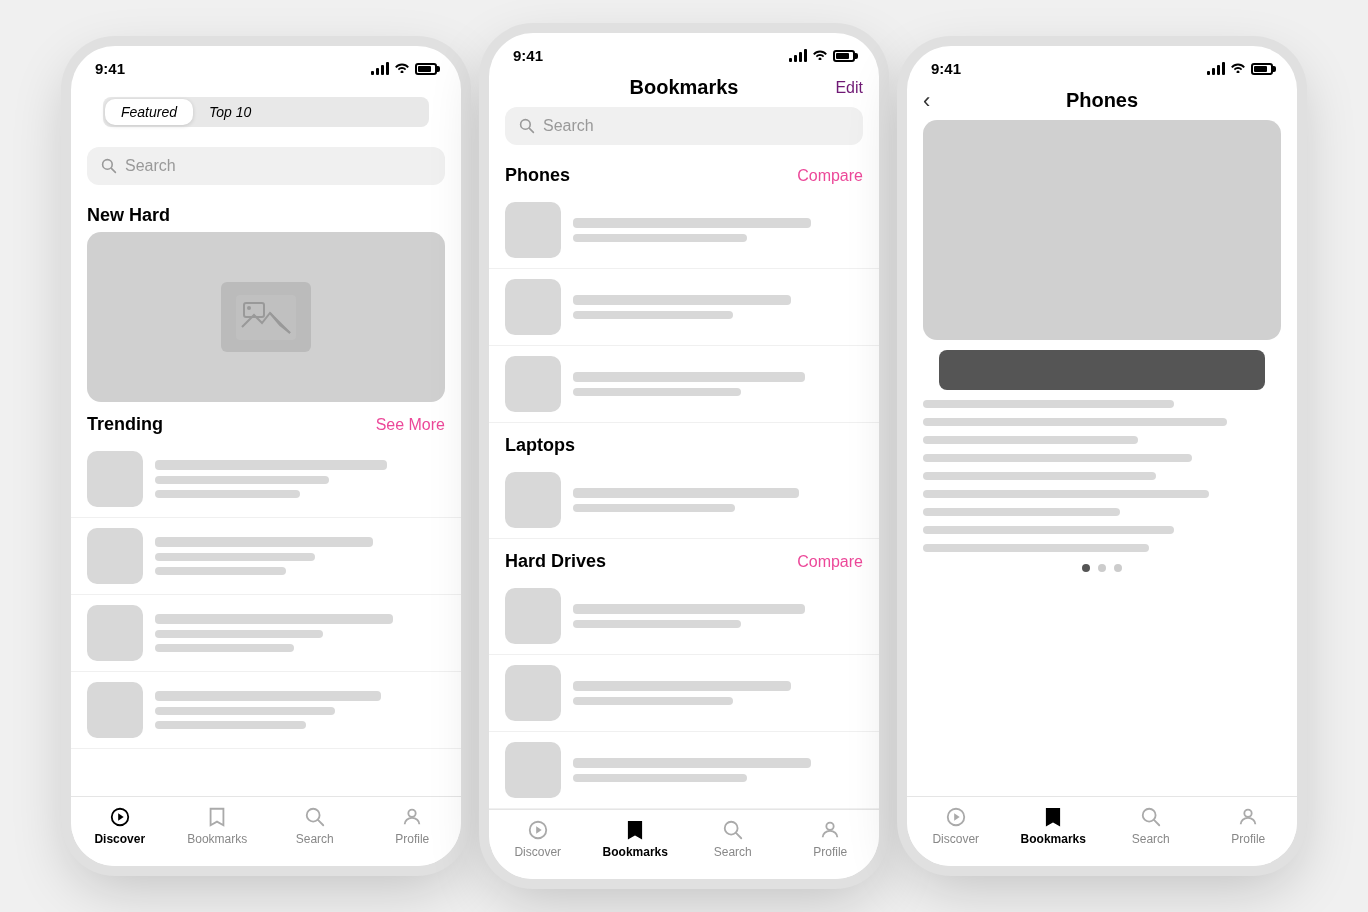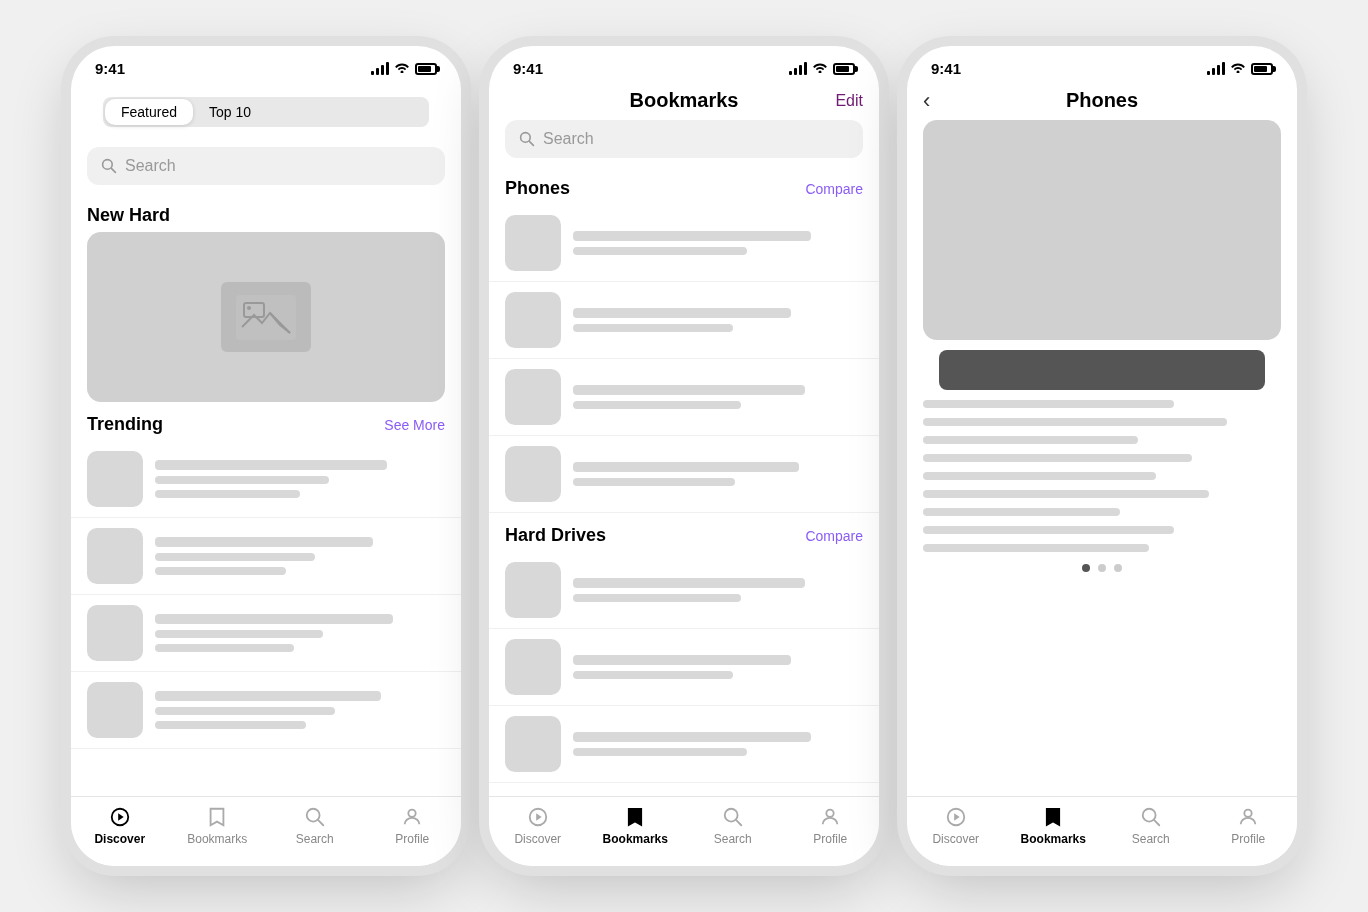--- a/index.html
+++ b/index.html
@@ -167,34 +167,35 @@
       padding: 2px;
       margin: 8px 16px;
       align-self: flex-start;
     }
     .segment-btn {
       padding: 5px 16px;
       border-radius: 10px;
       font-size: 14px;
       font-weight: 500;
       cursor: pointer;
+      font-style: italic;
     }
     .segment-btn.active {
       background: #fff;
       box-shadow: 0 1px 4px rgba(0,0,0,0.15);
     }
 
     .section-header {
       display: flex;
       justify-content: space-between;
       align-items: center;
       padding: 12px 16px 6px;
     }
     .section-title { font-size: 18px; font-weight: 700; }
-    .section-action { font-size: 14px; color: #8b5cf6; }
+    .section-action { font-size: 16px; color: #ec4899; }
 
     .hero-image {
       background: #d0d0d0;
       margin: 0 16px;
       border-radius: 14px;
       height: 170px;
       display: flex;
       align-items: center;
       justify-content: center;
     }
@@ -465,20 +466,23 @@
         </div>
       </div>
       <div class="list-item">
         <div class="list-item-thumb thumbnail"></div>
         <div class="list-item-lines">
           <span class="skel skel-md" style="width:80%;"></span>
           <span class="skel skel-sm" style="width:58%;"></span>
         </div>
       </div>
 
+      <div class="section-header">
+        <span class="section-title">Laptops</span>
+      </div>
       <div class="list-item">
         <div class="list-item-thumb thumbnail"></div>
         <div class="list-item-lines">
           <span class="skel skel-md" style="width:78%;"></span>
           <span class="skel skel-sm" style="width:56%;"></span>
         </div>
       </div>
 
       <div class="section-header">
         <span class="section-title">Hard Drives</span>

